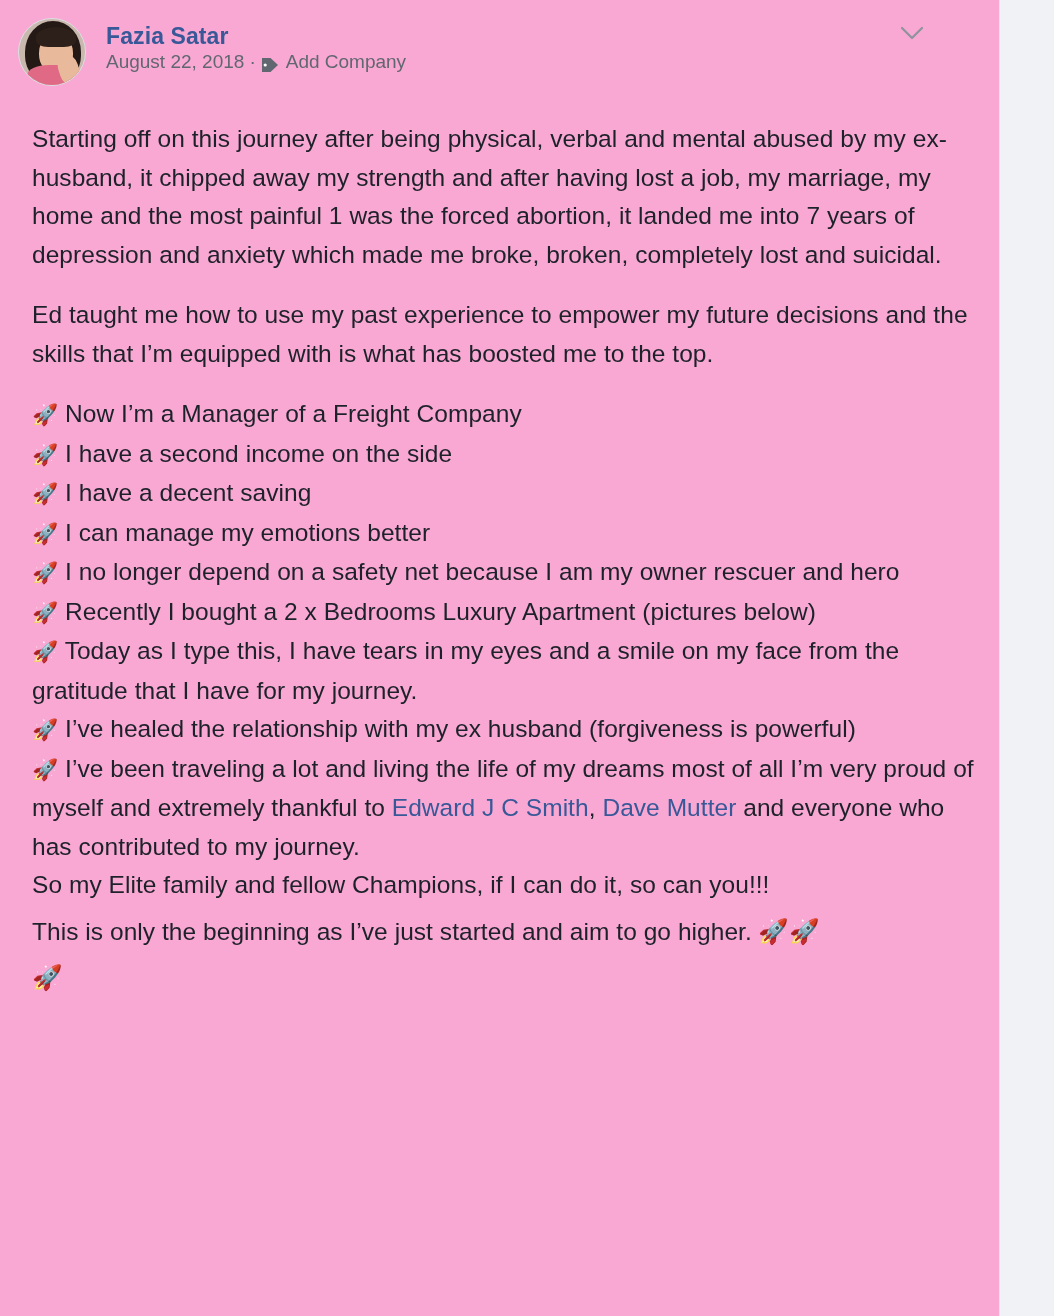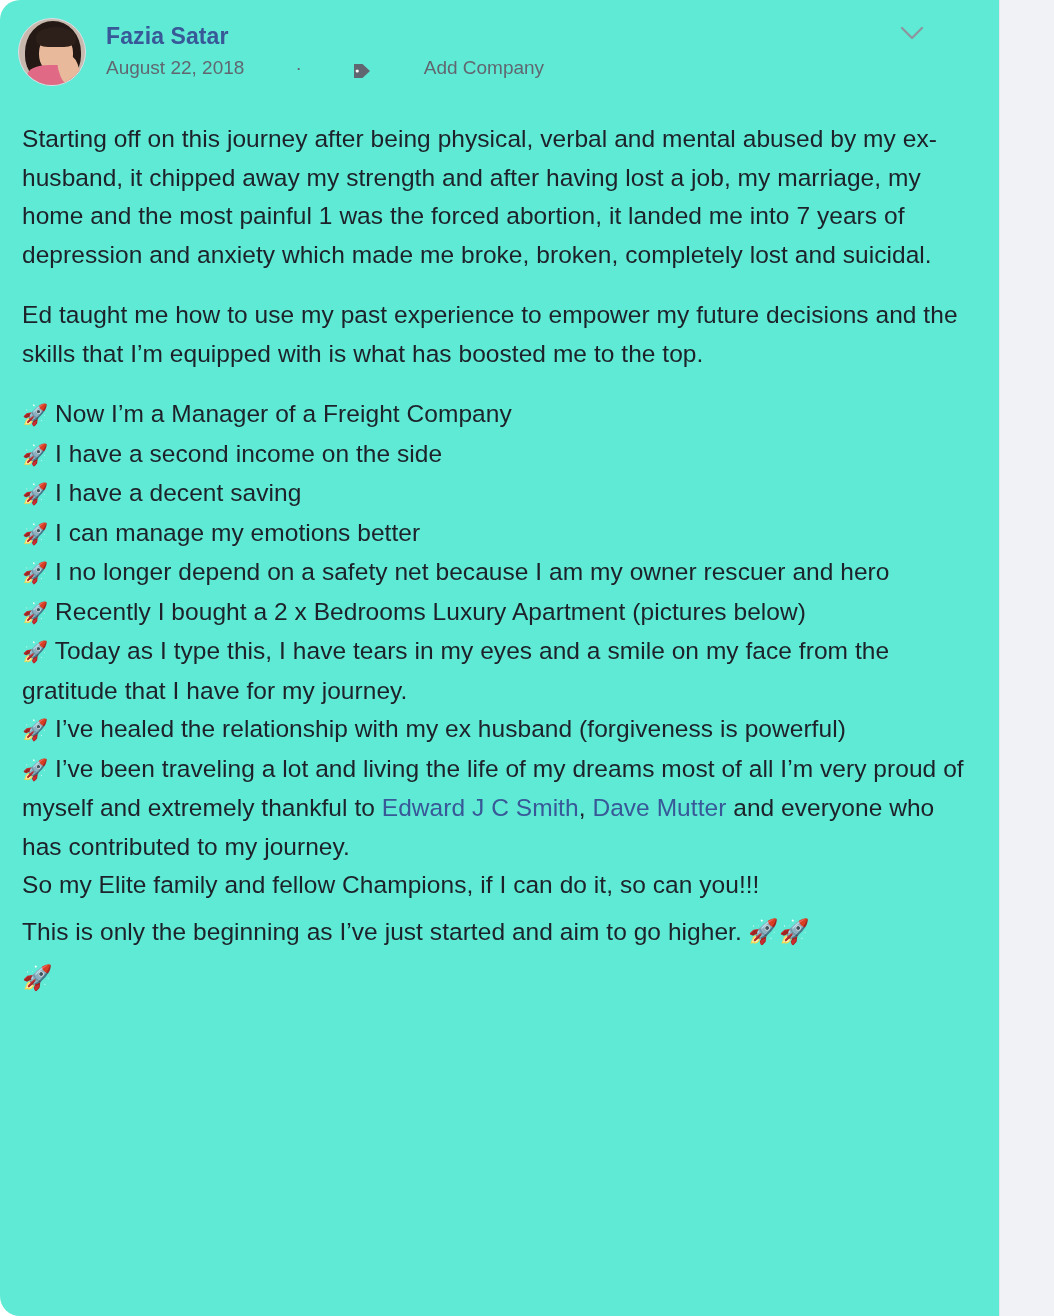--- a/index.html
+++ b/index.html
@@ -12,23 +12,22 @@
     height: 1316px;
     font-family: "Liberation Sans", sans-serif;
     color: #1c1e21;
     overflow: hidden;
     position: relative;
   }
   .page {
     width: 1054px;
     height: 1316px;
     position: relative;
-    background: #5eead4;
+    background: #f9a8d4;
     box-sizing: border-box;
-    border-radius: 20px;
   }
   .right-gutter {
     position: absolute;
     top: 0;
     right: 0;
     width: 54px;
     height: 1316px;
     background: #f0f2f5;
     border-left: 1px solid #e4e6eb;
   }
@@ -97,27 +96,25 @@
     padding-top: 4px;
   }
   .author-name {
     font-size: 23px;
     font-weight: bold;
     color: #385898;
     line-height: 28px;
     letter-spacing: .1px;
   }
   .meta-line {
-    margin-top: 6px;
     font-size: 19px;
     color: #616770;
     display: flex;
     align-items: center;
     line-height: 24px;
-    gap: 46px;
   }
   .meta-date { color: #616770; }
   .meta-sep { margin: 0 5px; color: #616770; }
   .tag-icon {
     display: inline-block;
     width: 18px;
     height: 16px;
     margin-right: 7px;
     position: relative;
     top: 1px;
@@ -130,21 +127,21 @@
     right: 70px;
     top: 18px;
     width: 36px;
     height: 30px;
     cursor: pointer;
   }
   .chevron-btn svg { display: block; }
 
   
   .post-body {
-    padding: 34px 22px 0 22px;
+    padding: 34px 22px 0 32px;
     font-size: 24.5px;
     line-height: 38.5px;
     color: #1d2129;
     letter-spacing: .05px;
   }
   .para { margin: 0 0 8px 0; }
   .para.gap { margin-top: 22px; }
   .list-block { margin-top: 22px; }
   .bullet-line { display: block; }
   .rocket {

